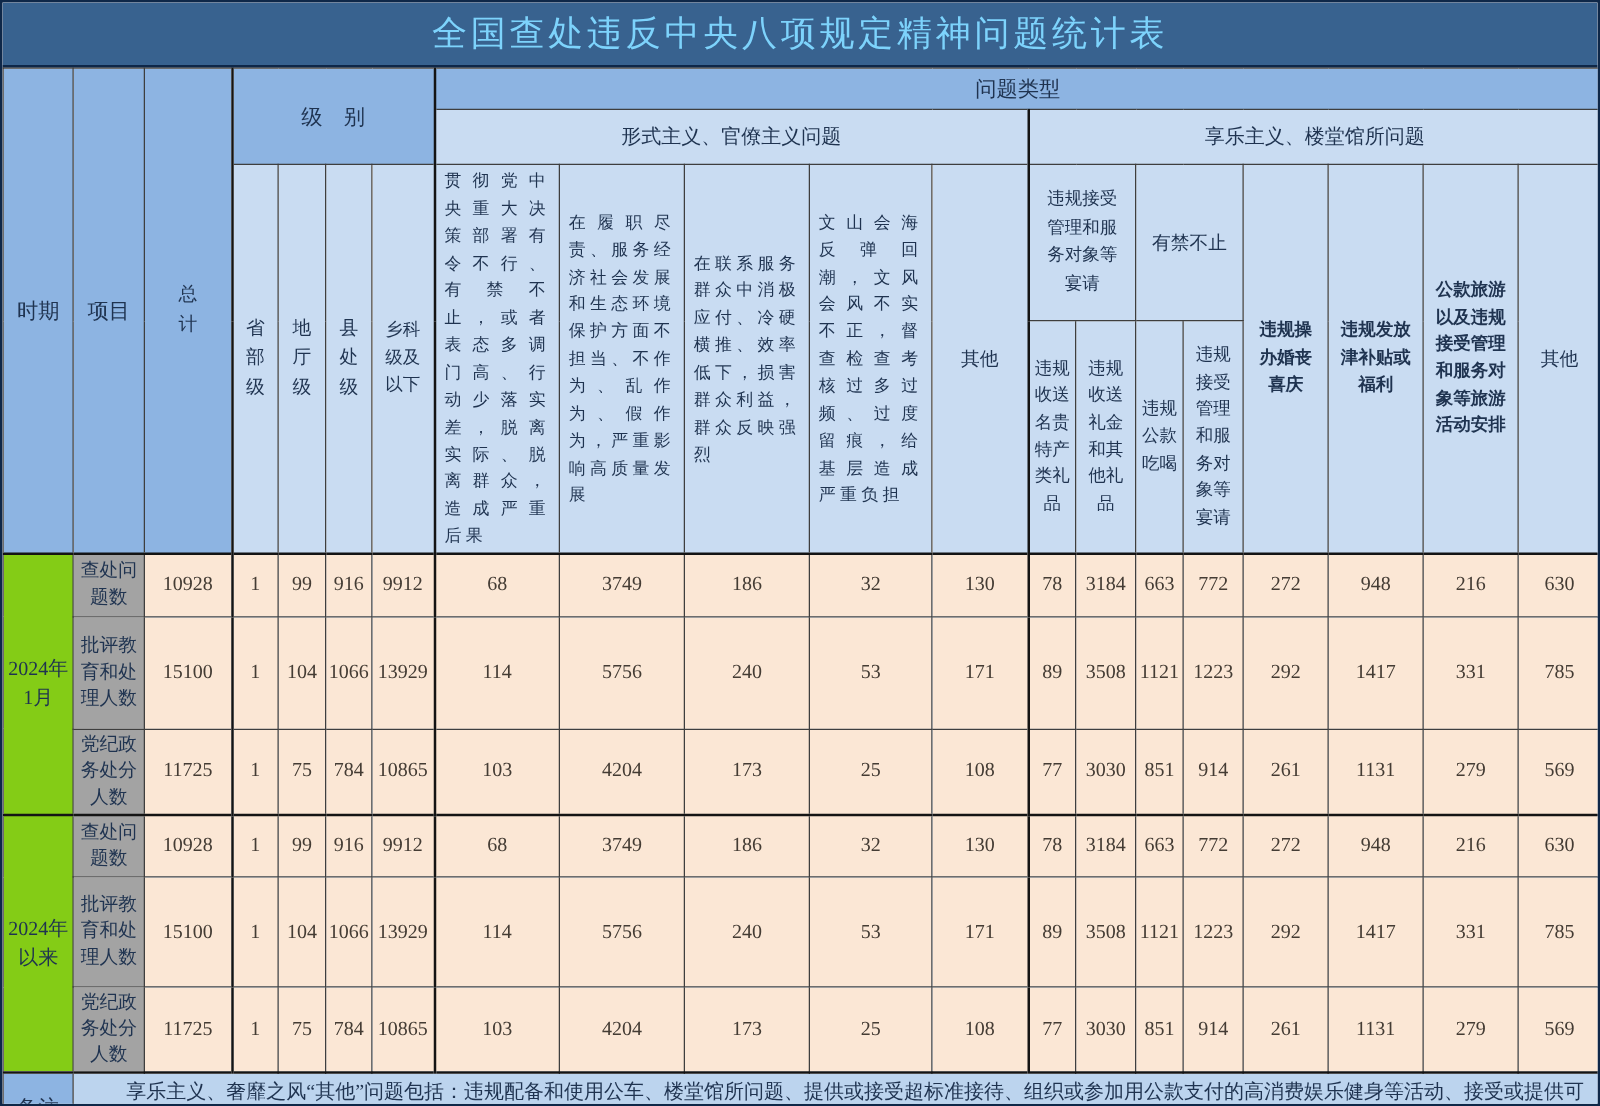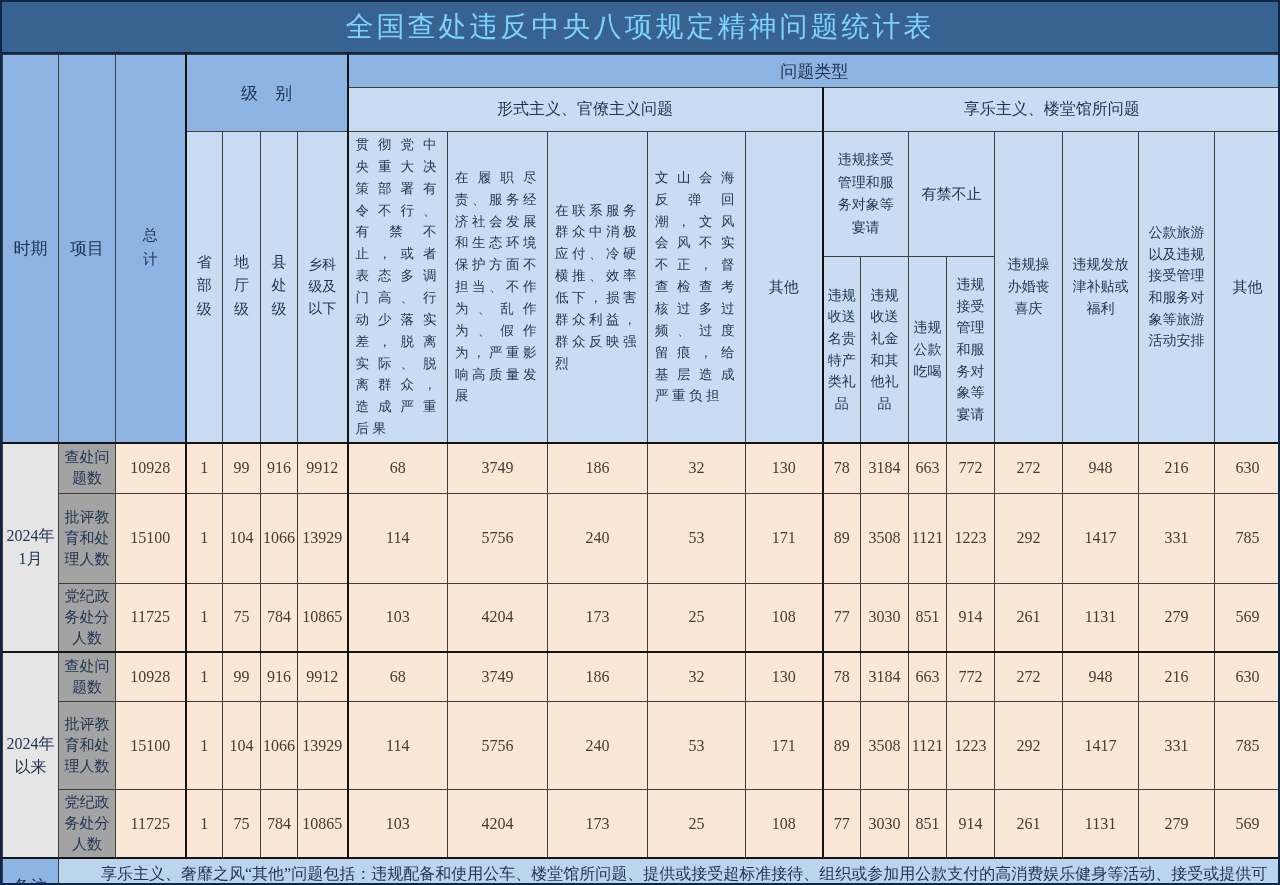--- a/index.html
+++ b/index.html
@@ -16,29 +16,29 @@
   table{border-collapse:collapse;table-layout:fixed;width:1276px;margin:0;}
   td,th{
     border:1px solid #3e3e3e;text-align:center;vertical-align:middle;
     padding:0;overflow:hidden;font-weight:normal;color:#1f3350;
   }
   .hdrM{background:#8db4e2;font-size:17px;}
   .hdrL{background:#c9dcf2;font-size:15px;}
   .grp{font-size:16px;}
   .num{background:#fbe7d5;font-size:16px;color:#443c34;}
   .itemcell{background:#a3a3a3;font-size:15px;line-height:1.4;padding:2px;}
-  .periodcell{background:#e5e5e5;font-size:16px;line-height:1.45;}
+  .periodcell{background:#84cc16;font-size:16px;line-height:1.45;}
   .desc{
     text-align:justify;padding:2px 7px;font-size:13.5px;
     letter-spacing:3.5px;line-height:1.62;margin-left:31px;
   }
   .stack{display:block;margin:0 auto;width:1.15em;line-height:1.55;font-size:15px;font-family:Liberation Mono, monospace;}
   .stack2{display:block;margin:16px auto;width:2.3em;line-height:1.55;font-size:14px;}
-  .stack3{display:block;margin:0 auto;width:3.4em;line-height:1.55;font-size:14px;}
-  .stack4{display:block;margin:0 auto;width:4.4em;line-height:1.55;font-size:14px;}
+  .stack3{display:block;margin:0 auto;width:3.4em;line-height:1.55;font-size:14px;font-weight:bold;}
+  .stack4{display:block;margin:0 auto;width:4.4em;line-height:1.55;font-size:14px;font-weight:bold;}
   .gwrap{display:block;margin:0 auto;width:4.6em;line-height:1.6;font-size:14px;}
   .bl2{border-left:2px solid #141414;}
   .bt2{border-top:2px solid #141414;}
   .remark-label{background:#8db4e2;font-size:17px;}
   .remark-text{
     background:#bcd4ee;text-align:left;font-size:16px;line-height:1.5;
     padding:3px 10px;text-indent:2em;
   }
 </style>
 </head>

